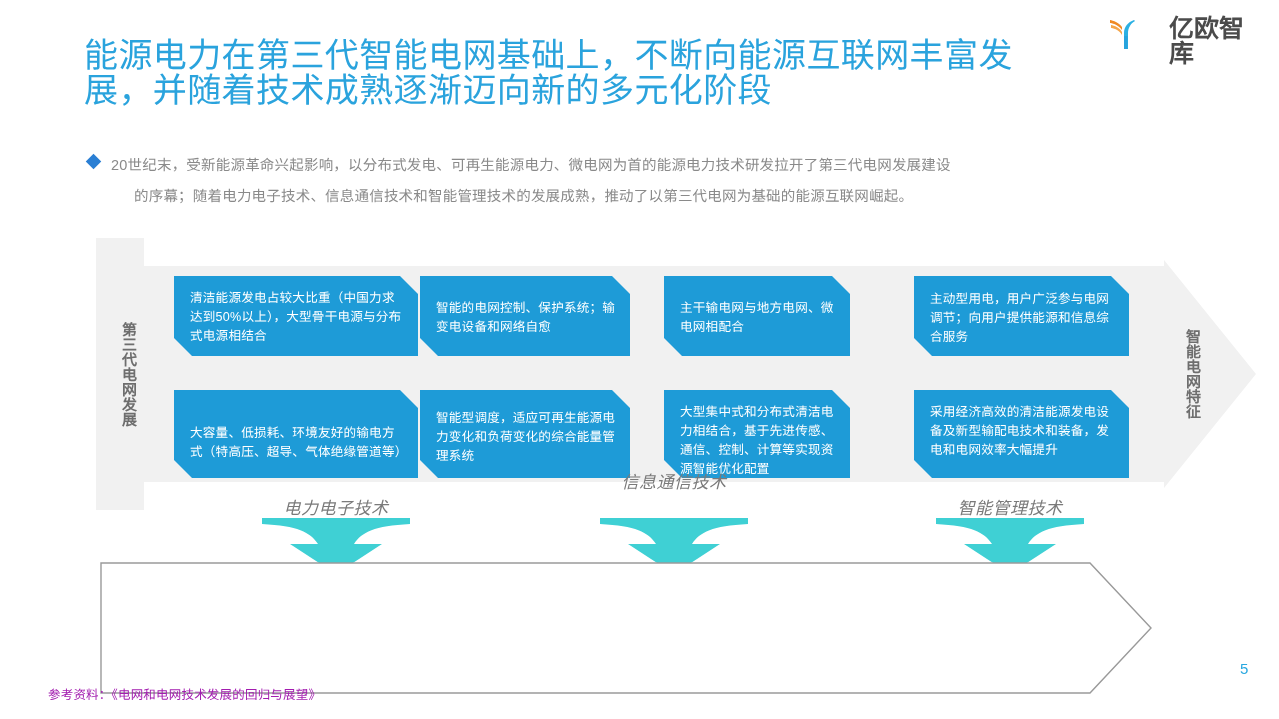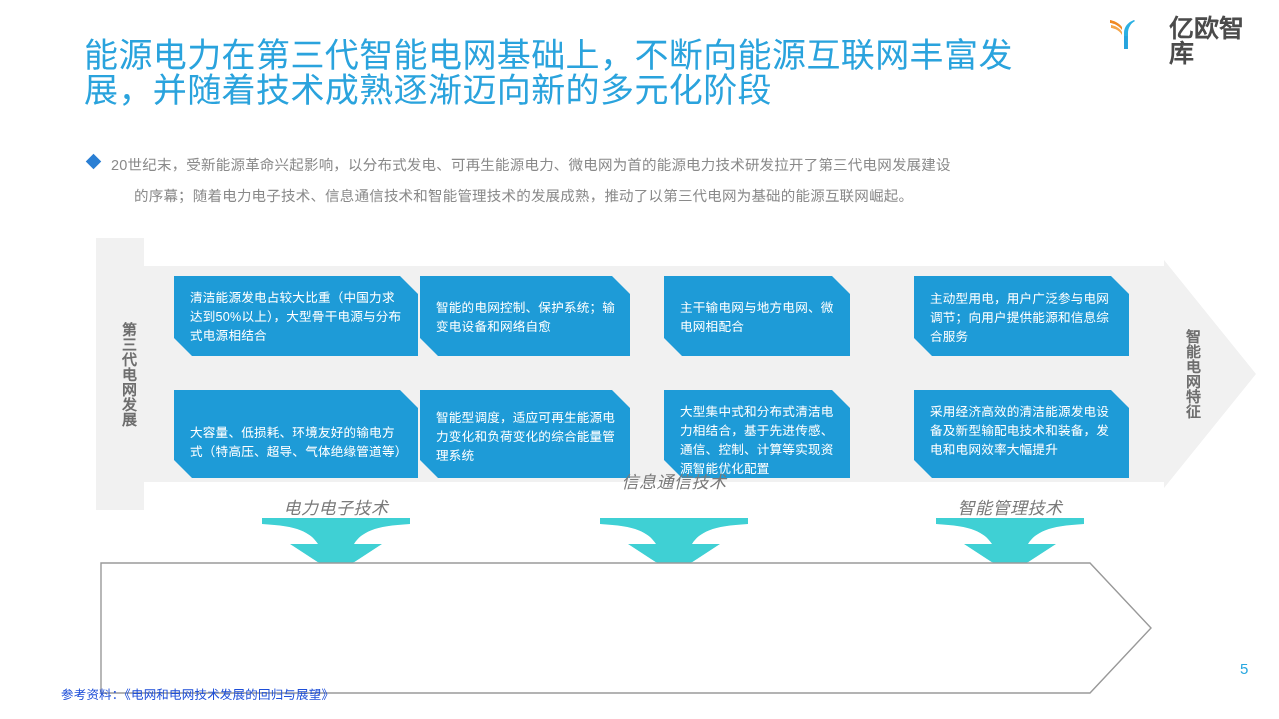--- a/index.html
+++ b/index.html
@@ -190,23 +190,22 @@
     height: 132px;
   }
   .bottom-arrow svg { display: block; }
 
   
   .footer-note {
     position: absolute;
     left: 48px;
     top: 684px;
     font-size: 12.5px;
-    color: #1d4ed8;
+    color: #a21caf;
     letter-spacing: 0.2px;
-    margin-left: 13px;
   }
   .page-number {
     position: absolute;
     left: 1240px;
     top: 660px;
     font-size: 15px;
     color: #29a8e0;
   }
 </style>
 </head>

